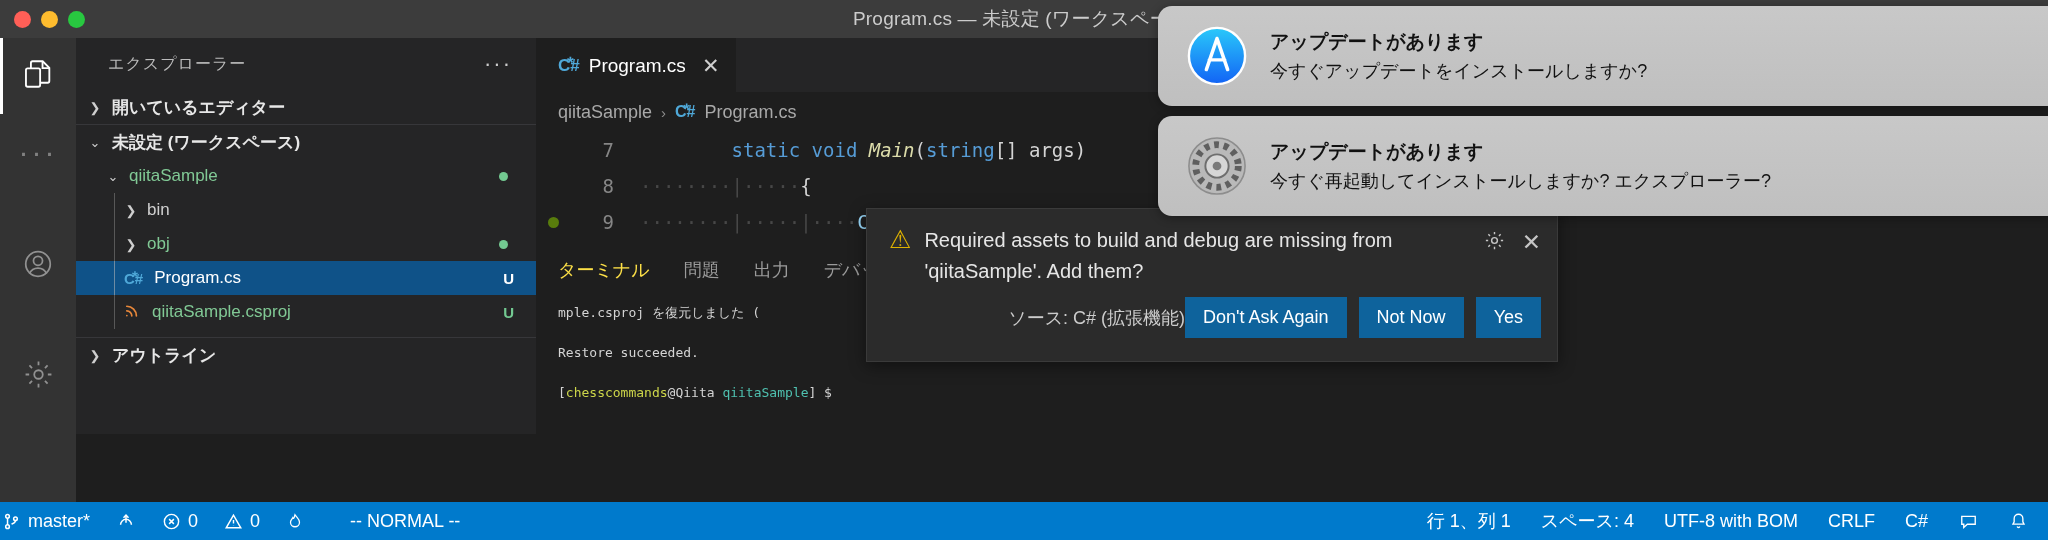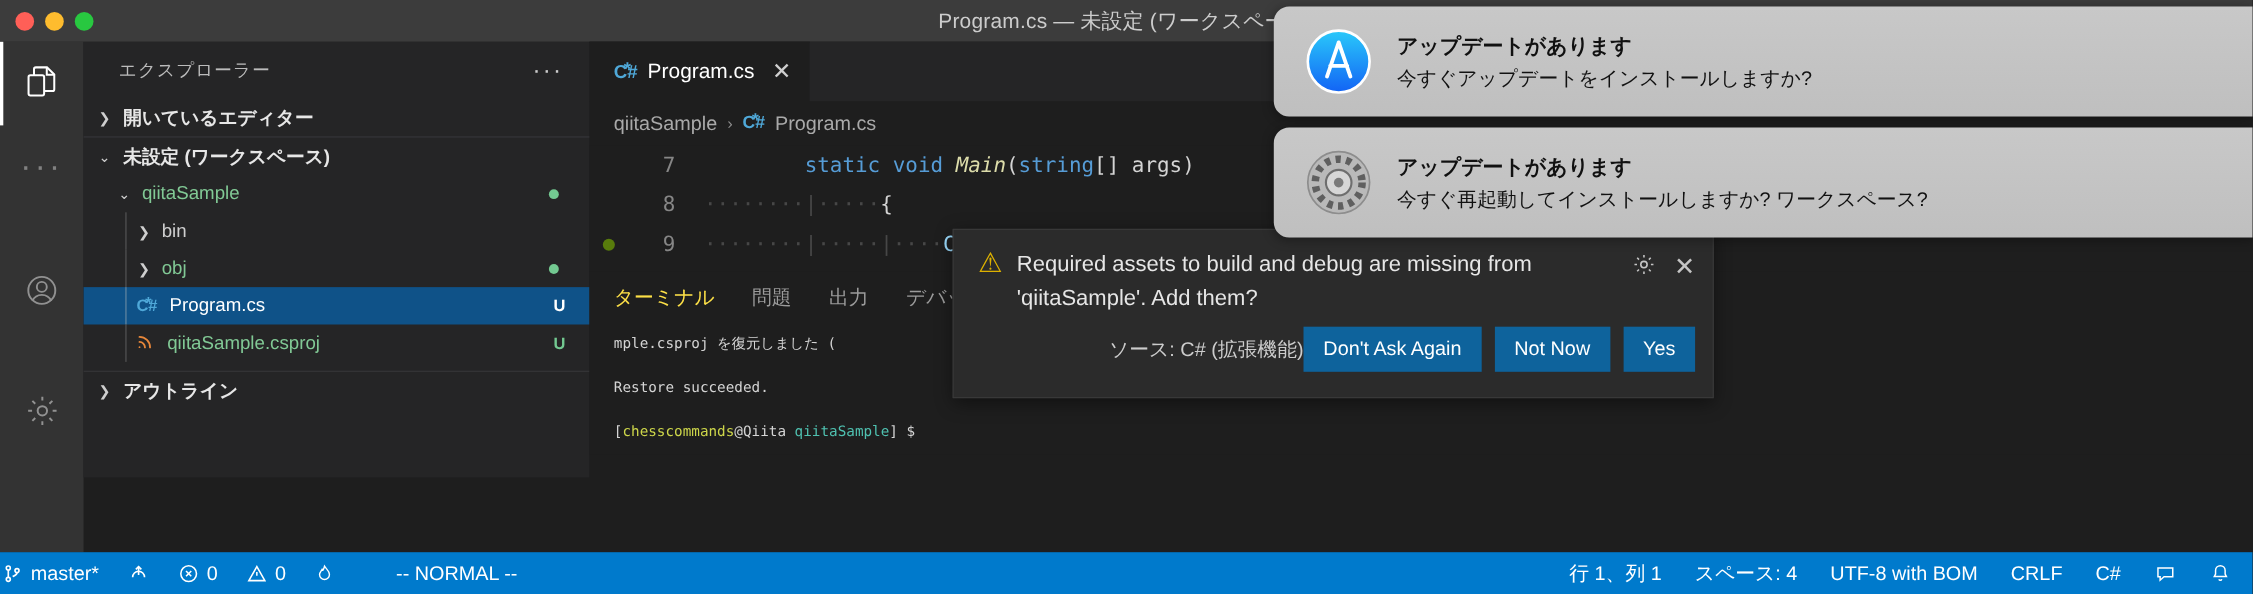--- a/index.html
+++ b/index.html
@@ -388,21 +388,21 @@
     <span class="mac-ico">
       <svg width="62" height="62" viewBox="0 0 64 64">
         <circle cx="32" cy="32" r="29" fill="#b9b9b9" stroke="#8d8d8d" stroke-width="1.6"></circle>
         <circle cx="32" cy="32" r="22" fill="none" stroke="#5f5f5f" stroke-width="7" stroke-dasharray="5 5"></circle>
         <circle cx="32" cy="32" r="12" fill="#d6d6d6" stroke="#6e6e6e" stroke-width="2"></circle>
         <circle cx="32" cy="32" r="4.5" fill="#7a7a7a"></circle>
       </svg>
     </span>
     <span class="mac-txt">
       <div class="mac-title">アップデートがあります</div>
-      <div class="mac-body" style="max-width:600px">今すぐ再起動してインストールしますか? ワークスペース?</div>
+      <div class="mac-body" style="max-width:600px">今すぐ再起動してインストールしますか? エクスプローラー?</div>
     </span>
   </div>
 
   <div class="statusbar">
     <div class="sb-left">
       <span class="sb-cell">
         <svg width="19" height="19" viewBox="0 0 24 24" fill="none" stroke="#ffffff" stroke-width="1.9">
           <circle cx="7" cy="5.5" r="2.3"></circle>
             <circle cx="7" cy="18.5" r="2.3"></circle>
             <circle cx="17" cy="8.5" r="2.3"></circle>
@@ -429,21 +429,21 @@
           <path d="M12 4L2.8 20h18.4z"></path>
             <path d="M12 10v4.4M12 17.2v.1"></path>
         </svg>
         <span>0</span>
       </span>
       <span class="sb-cell">
         <svg width="18" height="19" viewBox="0 0 24 24" fill="none" stroke="#ffffff" stroke-width="1.7">
           <path d="M12 3c2.5 4 6 5.6 6 10a6 6 0 0 1-12 0c0-2.6 2-4 3-6 .5 1.4 1.5 2 3-4z"></path>
         </svg>
       </span>
-      <span class="sb-cell" style="margin-left:30px">-- NORMAL --</span>
+      <span class="sb-cell" style="margin-left:20px">-- NORMAL --</span>
     </div>
     <div class="sb-right">
       <span class="sb-cell">行 1、列 1</span>
       <span class="sb-cell">スペース: 4</span>
       <span class="sb-cell">UTF-8 with BOM</span>
       <span class="sb-cell">CRLF</span>
       <span class="sb-cell">C#</span>
       <span class="sb-cell">
         <svg width="21" height="19" viewBox="0 0 24 24" fill="none" stroke="#ffffff" stroke-width="1.7">
           <path d="M3.5 5.5h17v10h-10l-4.5 4v-4h-2.5z"></path>

